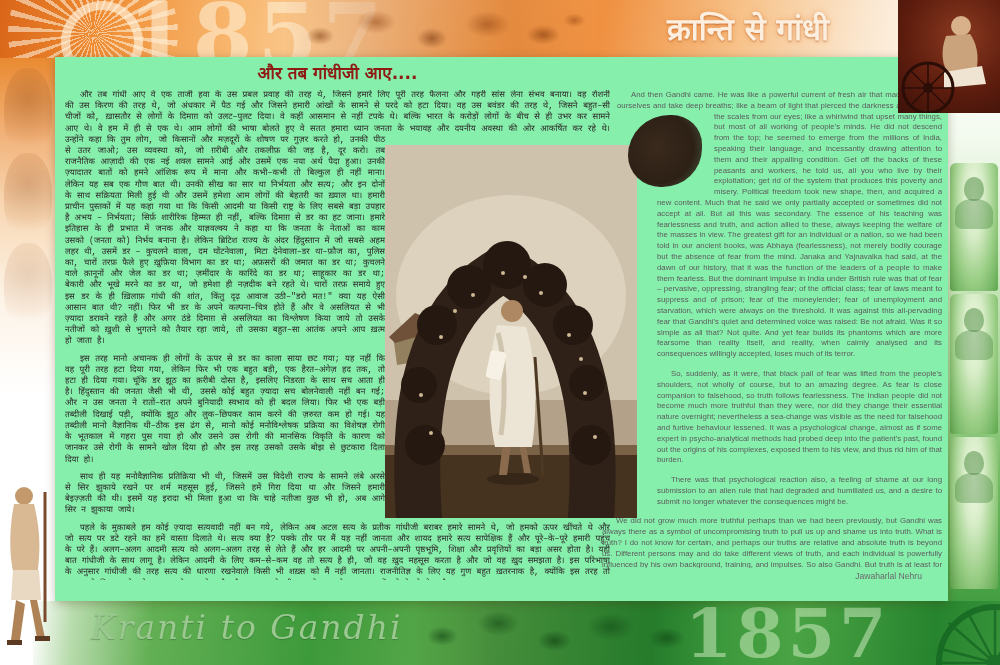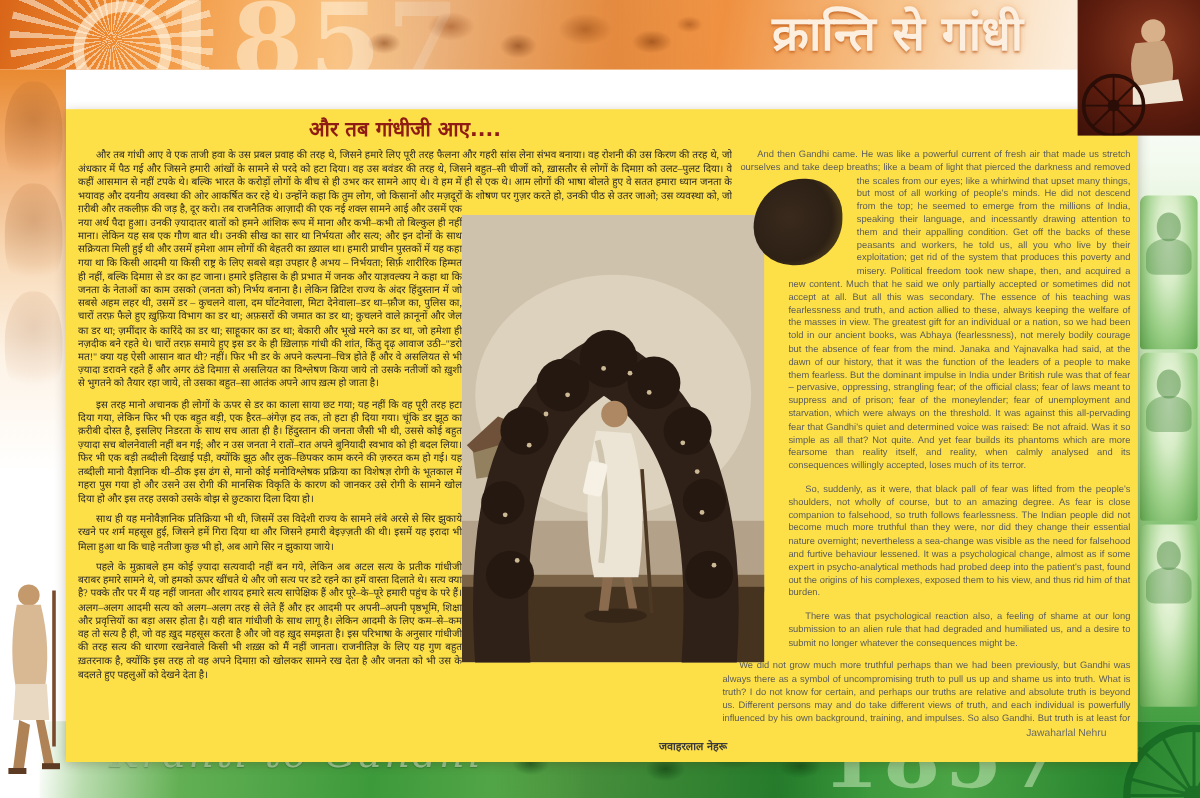--- a/index.html
+++ b/index.html
@@ -20,21 +20,21 @@
   .scene-orange { position:absolute; left:283px; top:0; width:310px; height:58px; filter:blur(.4px);
     background:
       radial-gradient(20px 13px at 12% 62%, rgba(110,40,0,.5), transparent 70%),
       radial-gradient(28px 17px at 30% 38%, rgba(130,50,5,.45), transparent 70%),
       radial-gradient(22px 15px at 48% 66%, rgba(100,35,0,.5), transparent 70%),
       radial-gradient(32px 19px at 66% 42%, rgba(120,45,0,.42), transparent 70%),
       radial-gradient(24px 14px at 84% 60%, rgba(110,40,0,.5), transparent 70%),
       radial-gradient(16px 10px at 94% 35%, rgba(120,45,5,.4), transparent 70%),
       linear-gradient(to right, transparent, rgba(196,88,16,.28) 25%, rgba(196,88,16,.3) 75%, transparent); }
   .band-title-hi { position:absolute; left:598px; top:6px; width:300px; text-align:center;
-    font-family:"DejaVu Sans",sans-serif; font-weight:bold; font-size:40px; line-height:46px;
+    font-family:"DejaVu Sans",sans-serif; font-weight:bold; font-size:31px; line-height:46px;
     color:#fcefe0; text-shadow:0 1px 2px rgba(185,85,20,.65), 0 0 6px rgba(230,130,50,.4); }
   
   .charkha-photo { position:absolute; right:0; top:0; width:102px; height:113px; z-index:6; overflow:hidden;
     background:radial-gradient(circle at 62% 32%, #8a3a20 0%, #5e1d0e 55%, #3c1109 100%); }
 
   
   .left-strip { position:absolute; left:0; top:58px; width:55px; height:543px;
     background:linear-gradient(to bottom,#e98a31 0%,#f2b279 14%,#f8d9b6 28%,#fdf3e6 44%,#ffffff 62%); }
   .left-face { position:absolute; left:4px; width:48px; height:90px; border-radius:45%;
     background:radial-gradient(circle at 50% 35%, rgba(150,80,30,.38), rgba(190,110,50,.18) 55%, transparent 75%); }
@@ -48,29 +48,29 @@
     background:radial-gradient(ellipse at 50% 28%, #f4fbe9 0%, #d6ecc6 30%, #9ccf88 62%, #5ea74e 100%); }
   .portrait::before { content:""; position:absolute; left:14px; top:14px; width:20px; height:24px;
     background:#47883c; opacity:.5; border-radius:50% 50% 46% 46%; }
   .portrait::after { content:""; position:absolute; left:5px; top:36px; width:38px; height:30px;
     background:#47883c; opacity:.4; border-radius:45% 45% 20% 20%; }
   .portrait.p1 { top:105px; height:128px; }
   .portrait.p2 { top:236px; height:140px; }
   .portrait.p3 { top:379px; height:152px; }
 
   
-  .panel { position:absolute; left:55px; top:57px; width:893px; height:544px; background:#fde047;
-    box-shadow:0 2px 9px rgba(70,45,15,.3); z-index:2;margin-top:34px; }
+  .panel { position:absolute; left:55px; top:57px; width:893px; height:544px; background:#86efac;
+    box-shadow:0 2px 9px rgba(70,45,15,.3); z-index:2; }
   .hindi-heading { position:absolute; left:10px; top:4px; width:545px; margin:0; text-align:center;
     font-family:"DejaVu Sans",sans-serif; font-weight:bold; font-size:17px; color:#8e1b14; }
   .english-heading { position:absolute; left:547px; top:5px; width:340px; margin:0; text-align:center;
     padding-right:92px; font-size:17px; font-weight:400; color:#c2342b; letter-spacing:.2px; }
 
   .hindi-col { position:absolute; left:10px; top:33px; width:545px; height:490px; overflow:hidden;
-    font-family:Liberation Serif, serif; font-size:8.4px; line-height:11.2px; color:#2e2a28;
+    font-family:Liberation Mono, monospace; font-size:8.4px; line-height:11.2px; color:#2e2a28;
     text-align:justify; }
   .hindi-col p { margin:0 0 6px 0; text-indent:15px; }
   .spacer-hi { float:right; width:225px; height:428px; shape-outside:inset(54px 0 0 0); shape-margin:6px; }
 
   .english-col { position:absolute; left:547px; top:33px; width:340px; height:478px; overflow:hidden;
     font-size:7.8px; line-height:10.8px; color:#5c5c5c; text-align:justify; }
   .english-col p { margin:0 0 9px 0; text-indent:14px; }
   .spacer-en { float:left; width:112px; height:424px;
     shape-outside:polygon(0 0,10px 0,10px 28px,112px 28px,112px 100px,50px 100px,50px 424px,0 424px);
     shape-margin:5px; }
@@ -158,21 +158,20 @@
     </div>
 
     <div class="english-col">
       <div class="spacer-en"></div>
       <p>And then Gandhi came. He was like a powerful current of fresh air that made us stretch ourselves and take deep breaths; like a beam of light that pierced the darkness and removed the scales from our eyes; like a whirlwind that upset many things, but most of all working of people's minds. He did not descend from the top; he seemed to emerge from the millions of India, speaking their language, and incessantly drawing attention to them and their appalling condition. Get off the backs of these peasants and workers, he told us, all you who live by their exploitation; get rid of the system that produces this poverty and misery. Political freedom took new shape, then, and acquired a new content. Much that he said we only partially accepted or sometimes did not accept at all. But all this was secondary. The essence of his teaching was fearlessness and truth, and action allied to these, always keeping the welfare of the masses in view. The greatest gift for an individual or a nation, so we had been told in our ancient books, was Abhaya (fearlessness), not merely bodily courage but the absence of fear from the mind. Janaka and Yajnavalka had said, at the dawn of our history, that it was the function of the leaders of a people to make them fearless. But the dominant impulse in India under British rule was that of fear – pervasive, oppressing, strangling fear; of the official class; fear of laws meant to suppress and of prison; fear of the moneylender; fear of unemployment and starvation, which were always on the threshold. It was against this all-pervading fear that Gandhi's quiet and determined voice was raised: Be not afraid. Was it so simple as all that? Not quite. And yet fear builds its phantoms which are more fearsome than reality itself, and reality, when calmly analysed and its consequences willingly accepted, loses much of its terror.</p>
       <p>So, suddenly, as it were, that black pall of fear was lifted from the people's shoulders, not wholly of course, but to an amazing degree. As fear is close companion to falsehood, so truth follows fearlessness. The Indian people did not become much more truthful than they were, nor did they change their essential nature overnight; nevertheless a sea-change was visible as the need for falsehood and furtive behaviour lessened. It was a psychological change, almost as if some expert in psycho-analytical methods had probed deep into the patient's past, found out the origins of his complexes, exposed them to his view, and thus rid him of that burden.</p>
       <p>There was that psychological reaction also, a feeling of shame at our long submission to an alien rule that had degraded and humiliated us, and a desire to submit no longer whatever the consequences might be.</p>
       <p>We did not grow much more truthful perhaps than we had been previously, but Gandhi was always there as a symbol of uncompromising truth to pull us up and shame us into truth. What is truth? I do not know for certain, and perhaps our truths are relative and absolute truth is beyond us. Different persons may and do take different views of truth, and each individual is powerfully influenced by his own background, training, and impulses. So also Gandhi. But truth is at least for an individual what he himself feels and knows to be truth. According to this definition I do not know of any person who holds to the truth as Gandhi does. That is a dangerous quality in a politician, for he speaks out his mind and even lets the public see its changing phases.</p>
     </div>
 
-    <div class="sig-hi">जवाहरलाल नेहरू</div>
     <div class="sig-en">Jawaharlal Nehru</div>
 
     <figure class="center-photo">
       <svg width="252" height="373" viewBox="0 0 252 373">
         <rect width="252" height="373" fill="#cfc2ad"></rect>
         <ellipse cx="126" cy="150" rx="115" ry="100" fill="#ddd2bd"></ellipse>
         <rect y="255" width="252" height="60" fill="#b3a289"></rect>
         <rect y="300" width="252" height="14" fill="#6b5236" opacity=".8"></rect>
         <rect y="310" width="252" height="63" fill="#46331f"></rect>
         <path d="M8 190 L52 180 L62 212 L12 220 Z" fill="#93805f"></path>

